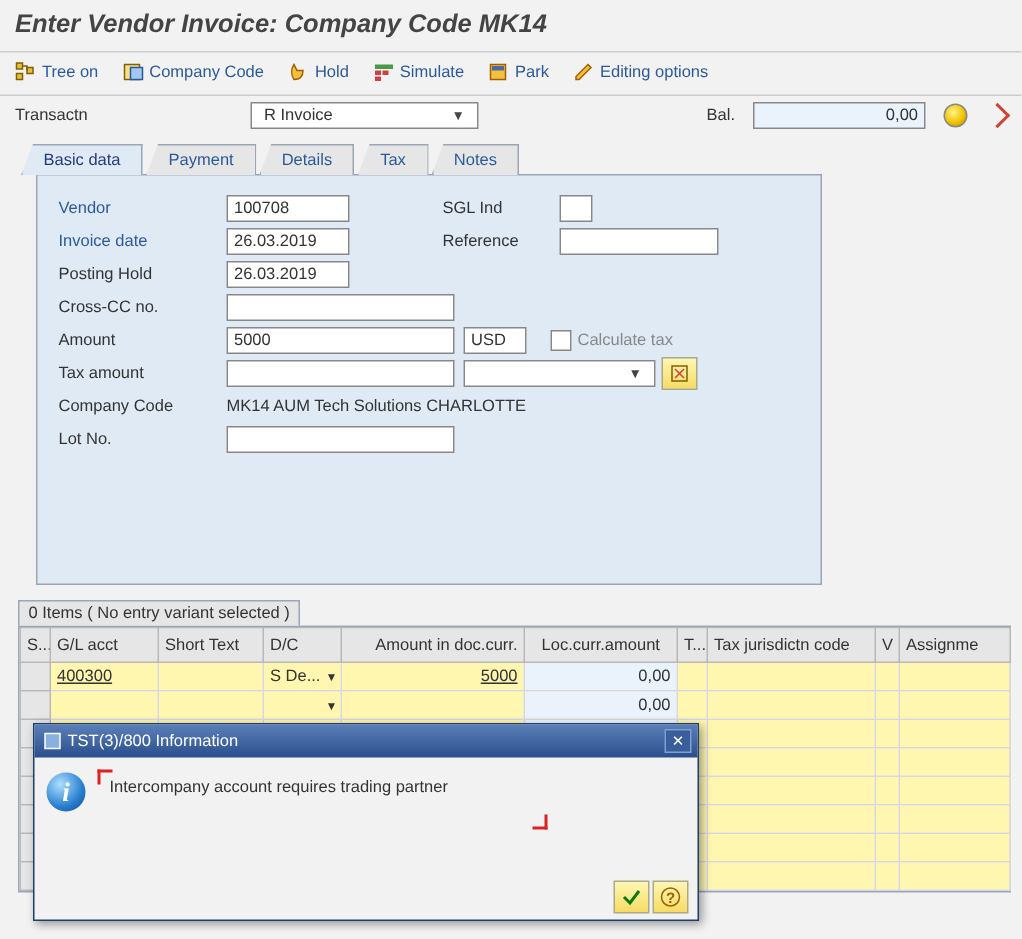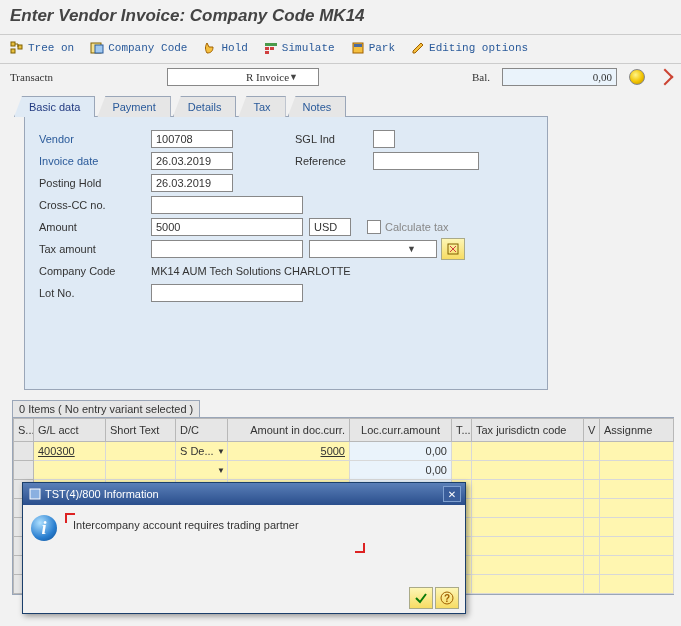--- a/index.html
+++ b/index.html
@@ -23,53 +23,51 @@
   font-weight: bold;
   font-style: italic;
   color: #444;
 }
 .toolbar {
   padding: 6px 10px 8px 10px;
   border-bottom: 1px solid #ccc;
   display: flex;
   gap: 16px;
   align-items: center;
-  font-family: Liberation Mono, monospace;
 }
 .toolbar-item {
   display: flex;
   align-items: center;
   gap: 4px;
   cursor: pointer;
   color: #2a5a9a;
 }
 .icon {
   display: inline-flex;
   width: 14px;
   height: 14px;
   align-items: center;
   justify-content: center;
 }
 .trans-row {
   display: flex;
   align-items: center;
   gap: 12px;
   padding: 4px 10px 10px 10px;
-  font-family: Liberation Serif, serif;
 }
 .trans-label { width: 145px; }
 .select {
   border: 1px solid #888;
   background: #fff;
   height: 18px;
-  padding: 0 20px;
+  padding: 0 8px;
   font-size: 11px;
   display: flex;
   align-items: center;
-  justify-content: flex-end;
+  justify-content: space-between;
   box-sizing: border-box;
 }
 .select .arrow { font-size: 9px; color: #444; }
 .bal-input {
   border: 1px solid #888;
   background: #eaf3fb;
   height: 18px;
   width: 115px;
   padding: 0 4px;
   box-sizing: border-box;
@@ -766,21 +764,21 @@
     </tbody>
   </table>
 </div>
 
 <div class="dialog">
   <div class="dialog-title">
     <span style="display:flex;align-items:center;gap:4px">
       <svg width="12" height="12">
           <rect x="1" y="1" width="10" height="10" fill="#8ab0e0" stroke="#fff"></rect>
         </svg>
-      <span>TST(4)/800 Information</span>
+      <span>TST(3)/800 Information</span>
     </span>
     <span class="close">
       <span>✕</span>
     </span>
   </div>
   <div class="dialog-body">
     <div class="info-icon">i</div>
     <div class="msg-box">
       <span class="corner c-tl"></span>
       <span>Intercompany account requires trading partner</span>

